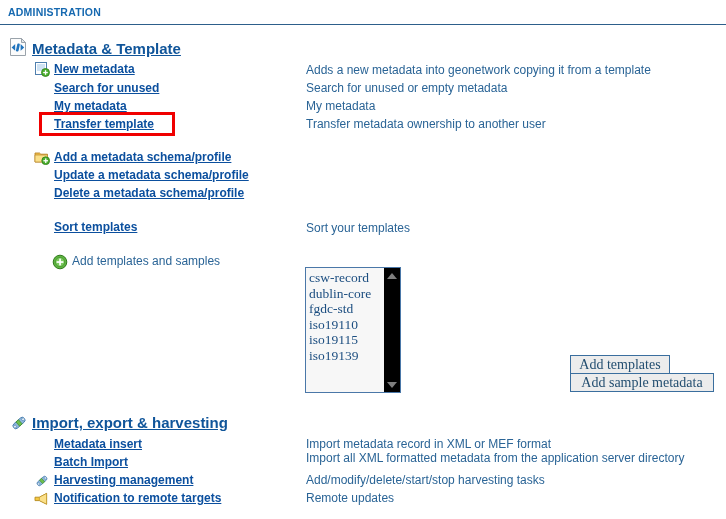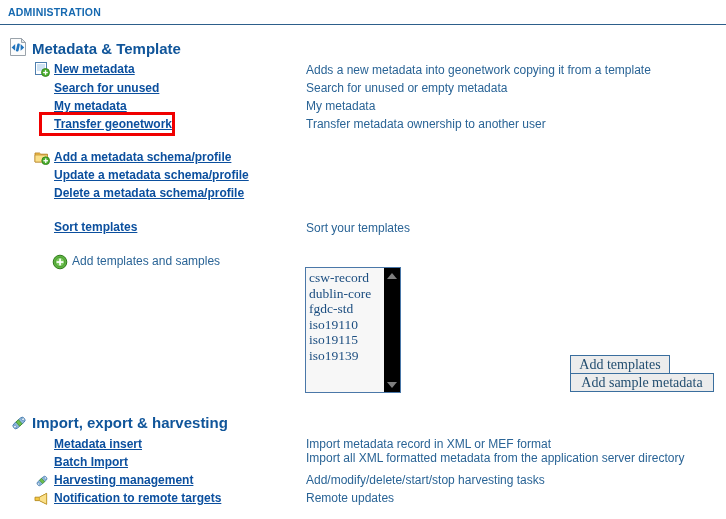--- a/index.html
+++ b/index.html
@@ -37,20 +37,21 @@
     background: #2d5f8b;
   }
 
   
   .section-title {
     position: absolute;
     font-size: 15px;
     font-weight: bold;
     color: #10559a;
     white-space: nowrap;
+    text-decoration: underline;
   }
   .section-icon {
     position: absolute;
     width: 20px;
     height: 20px;
   }
 
   
   .link-row {
     position: absolute;
@@ -227,21 +228,21 @@
 </div>
 <div class="desc" style="top:81px;">Search for unused or empty metadata</div>
 
 <div class="link-row" style="left:54px; top:99px;">
   <span class="row-link">My metadata</span>
 </div>
 <div class="desc" style="top:99px;">My metadata</div>
 
 <div class="highlight-box" style="left:39px; top:112px; width:136px; height:24px;"></div>
 <div class="link-row" style="left:54px; top:117px;">
-  <span class="row-link">Transfer geonetwork</span>
+  <span class="row-link">Transfer template</span>
 </div>
 <div class="desc" style="top:117px;">Transfer metadata ownership to another user</div>
 
 <div class="link-row" style="left:54px; top:150px;">
   <span class="row-icon" style="left:-20px; top:-1px;">
     <svg width="16" height="16" viewBox="0 0 16 16">
       <path d="M1 4 L1 13 L13.5 13 L13.5 5.2 L6.8 5.2 L5.6 4 Z" fill="#f4c04a" stroke="#b9862a" stroke-width="0.9"></path>
       <path d="M1 6 L13.5 6 L13.5 13 L1 13 Z" fill="#fbe08a" stroke="#b9862a" stroke-width="0.7"></path>
       <circle cx="11.7" cy="11.7" r="3.9" fill="#4caf2f" stroke="#2e7d17" stroke-width="0.8"></circle>
       <rect x="11.1" y="9.4" width="1.3" height="4.6" fill="#ffffff"></rect>

